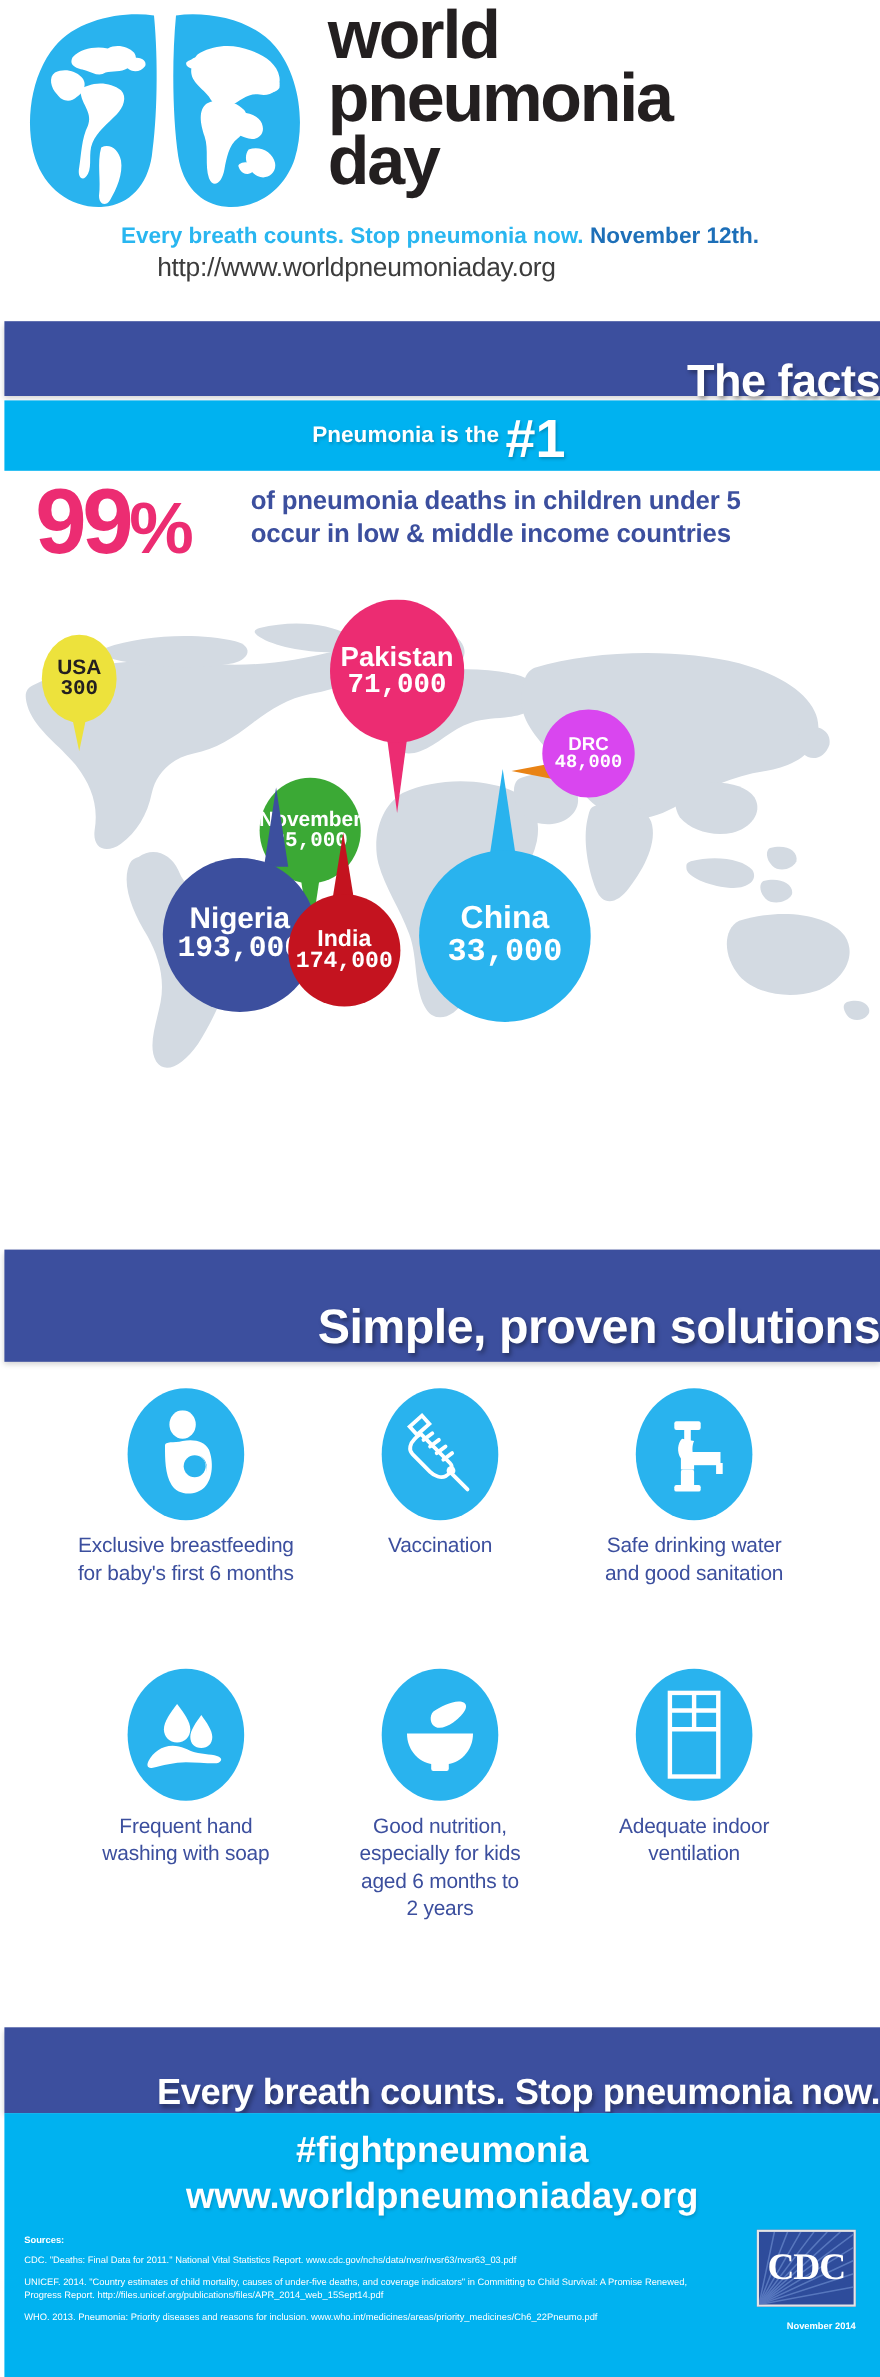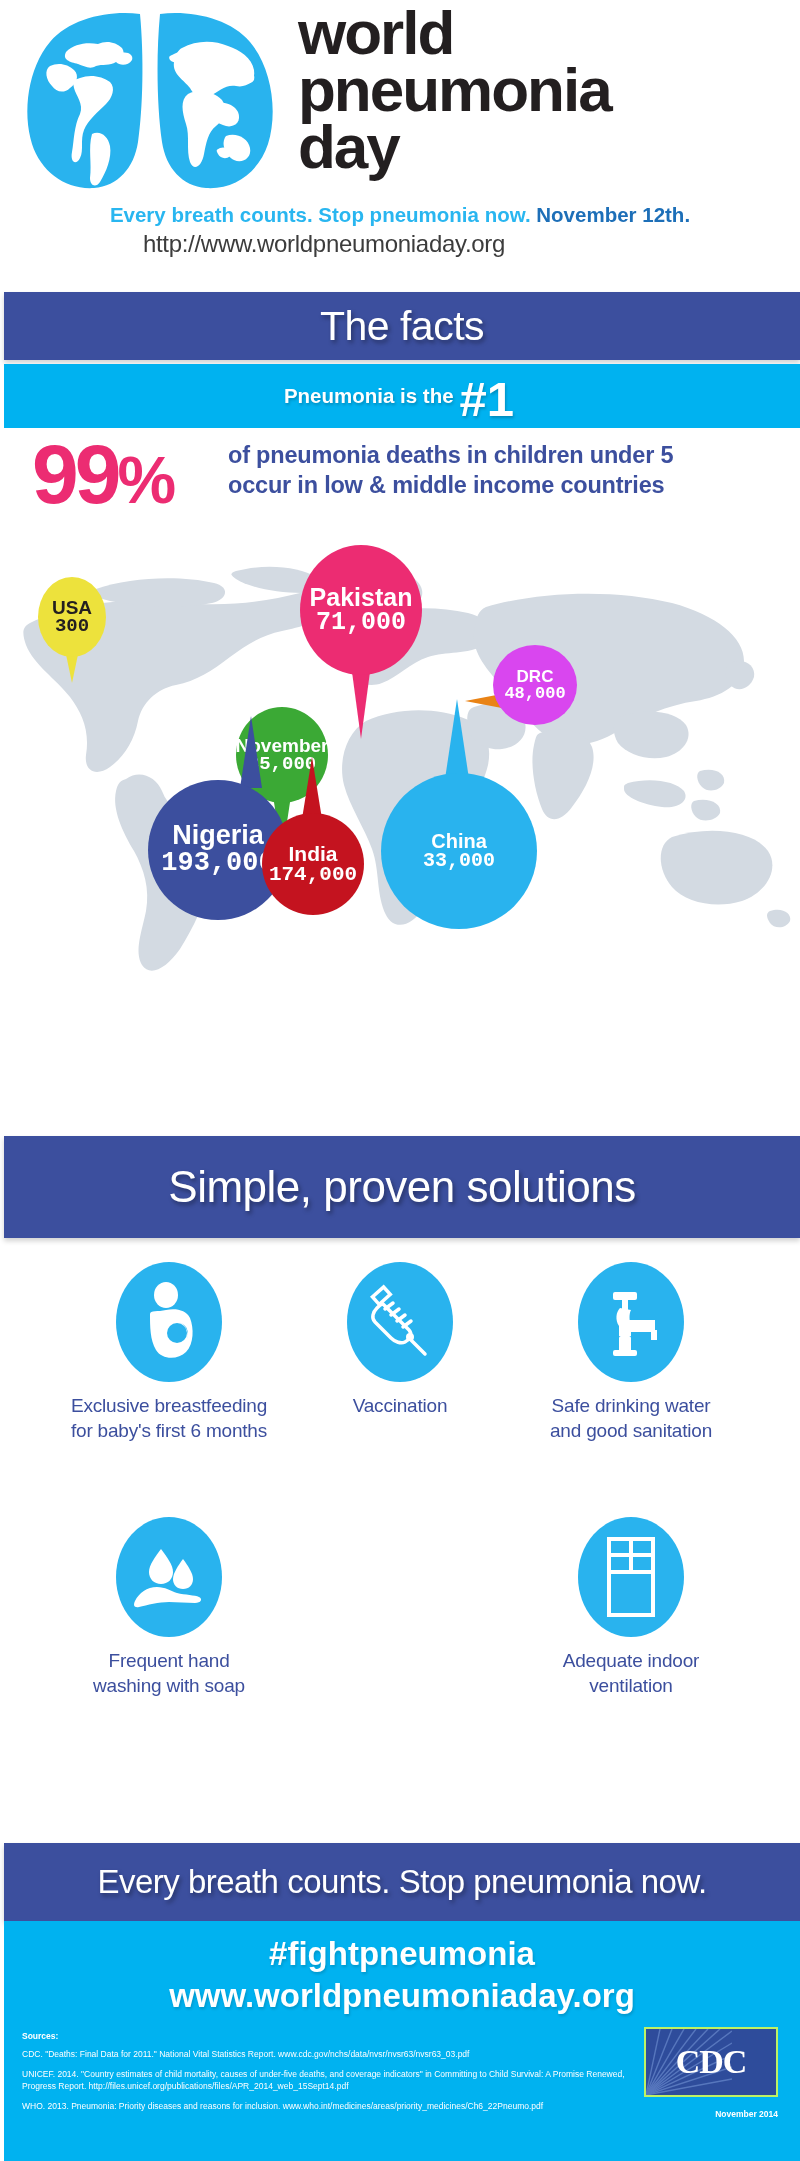--- a/index.html
+++ b/index.html
@@ -28,23 +28,24 @@
     position:absolute;left:0;top:230px;width:648px;text-align:center;
     font-size:24px;color:#3c3c3c;font-weight:400;letter-spacing:-0.3px;
   }
 
   
   .band-navy{
     position:absolute;background:#3c4f9e;
     box-shadow:0 3px 5px rgba(0,0,0,.18);
   }
   .band-navy .band-title{
-    color:#fff;font-weight:normal;text-align:center;
+    color:#fff;font-weight:bold;text-align:right;
     text-shadow:2px 3px 4px rgba(0,0,0,.35);
     letter-spacing:-0.5px;
+    margin-top:20px;
   }
   #facts-band{left:4px;top:292px;width:796px;height:68px;}
   #facts-band .band-title{font-size:41px;line-height:68px;}
 
   #solutions-band{left:4px;top:1136px;width:796px;height:102px;}
   #solutions-band .band-title{font-size:44px;line-height:102px;}
 
   #closing-band{left:4px;top:1843px;width:796px;height:78px;}
   #closing-band .band-title{font-size:33px;line-height:78px;}
 
@@ -111,21 +112,21 @@
   .footer .site{
     position:absolute;left:0;top:56px;width:796px;text-align:center;
     color:#fff;font-weight:bold;font-size:33px;
     text-shadow:1px 2px 3px rgba(0,0,0,.16);
   }
   .sources{position:absolute;left:18px;top:110px;width:620px;color:#fff;}
   .sources .s-head{font-size:8.5px;font-weight:bold;margin-bottom:7px;}
   .sources .s-item{font-size:8.5px;line-height:12.5px;margin-bottom:7px;}
   .cdc-logo{
     position:absolute;right:22px;top:106px;width:86px;height:66px;
-    background:#2e4c9b;border:2px solid #bef264;overflow:hidden;padding-left:44px;
+    background:#2e4c9b;border:2px solid #e5e5e5;overflow:hidden;
   }
   .cdc-logo .cdc-text{
     position:absolute;left:0;top:0;width:100%;height:100%;
     display:flex;align-items:center;justify-content:center;
     color:#fff;font-weight:bold;font-size:34px;letter-spacing:-1px;
     font-family:"Liberation Serif", serif;
   }
   .cdc-rays{position:absolute;left:0;top:0;}
   .footer-date{
     position:absolute;right:22px;top:188px;color:#fff;font-size:8.5px;font-weight:bold;
@@ -277,21 +278,21 @@
     <div class="pin" style="left:262px;top:210px;width:102px;height:162px;">
       <div class="tail" style="left:40px;top:2px;border-left:10px solid transparent;border-right:10px solid transparent;border-bottom:62px solid #c4131f;"></div>
       <div class="bubble" style="top:58px;width:102px;height:102px;background:#c4131f;font-size:21px;">
         <span class="nm">India</span>
         <span class="vl">174,000</span>
       </div>
     </div>
 
     <div class="pin" style="left:381px;top:150px;width:156px;height:238px;">
       <div class="tail" style="left:64px;top:4px;border-left:12px solid transparent;border-right:12px solid transparent;border-bottom:80px solid #29b3ee;"></div>
-      <div class="bubble" style="top:78px;width:156px;height:156px;background:#29b3ee;font-size:20px;">
+      <div class="bubble" style="top:78px;width:156px;height:156px;background:#29b3ee;font-size:29px;">
         <span class="nm">China</span>
         <span class="vl">33,000</span>
       </div>
     </div>
   </div>
 
   <div class="band-navy" id="solutions-band">
     <div class="band-title">Simple, proven solutions</div>
   </div>
 
@@ -357,20 +358,35 @@
             <path d="M28 4 C34 12 40 20 40 27 C40 34 35 39 28 39 C21 39 16 34 16 27 C16 20 22 12 28 4 Z"></path>
             <path d="M50 14 C55 21 60 28 60 34 C60 40 56 44 50 44 C44 44 40 40 40 34 C40 28 45 21 50 14 Z"></path>
             <path d="M2 56 C6 48 14 42 24 42 C32 42 38 46 44 48 C52 50 62 50 66 52 C70 54 68 58 62 58 C54 58 44 57 36 57 C26 57 14 60 6 62 C1 63 0 60 2 56 Z"></path>
           </g>
         </svg>
       </div>
       <div class="sol-label" style="white-space:pre-line;">Frequent hand
 washing with soap</div>
     </div>
 
+    <div class="sol" style="left:285px;top:255px;">
+      <div class="icon-circle">
+        <svg width="72" height="70" viewBox="0 0 72 70">
+          <g fill="#ffffff">
+            <path d="M30 14 C38 8 52 2 58 6 C63 10 56 18 48 24 C42 28 36 30 32 28 C27 26 26 18 30 14 Z"></path>
+            <path d="M6 34 L66 34 C66 50 54 62 40 62 L32 62 C18 62 6 50 6 34 Z"></path>
+            <rect x="28" y="60" width="16" height="8" rx="2"></rect>
+          </g>
+        </svg>
+      </div>
+      <div class="sol-label" style="white-space:pre-line;">Good nutrition,
+especially for kids
+aged 6 months to
+2 years</div>
+    </div>
 
     <div class="sol" style="left:516px;top:255px;">
       <div class="icon-circle">
         <svg width="54" height="82" viewBox="0 0 54 82">
           <g stroke="#ffffff" stroke-width="4" fill="none">
             <rect x="5" y="3" width="44" height="76"></rect>
             <line x1="5" y1="36" x2="49" y2="36"></line>
             <line x1="27" y1="3" x2="27" y2="36"></line>
             <line x1="5" y1="19" x2="49" y2="19"></line>
           </g>

